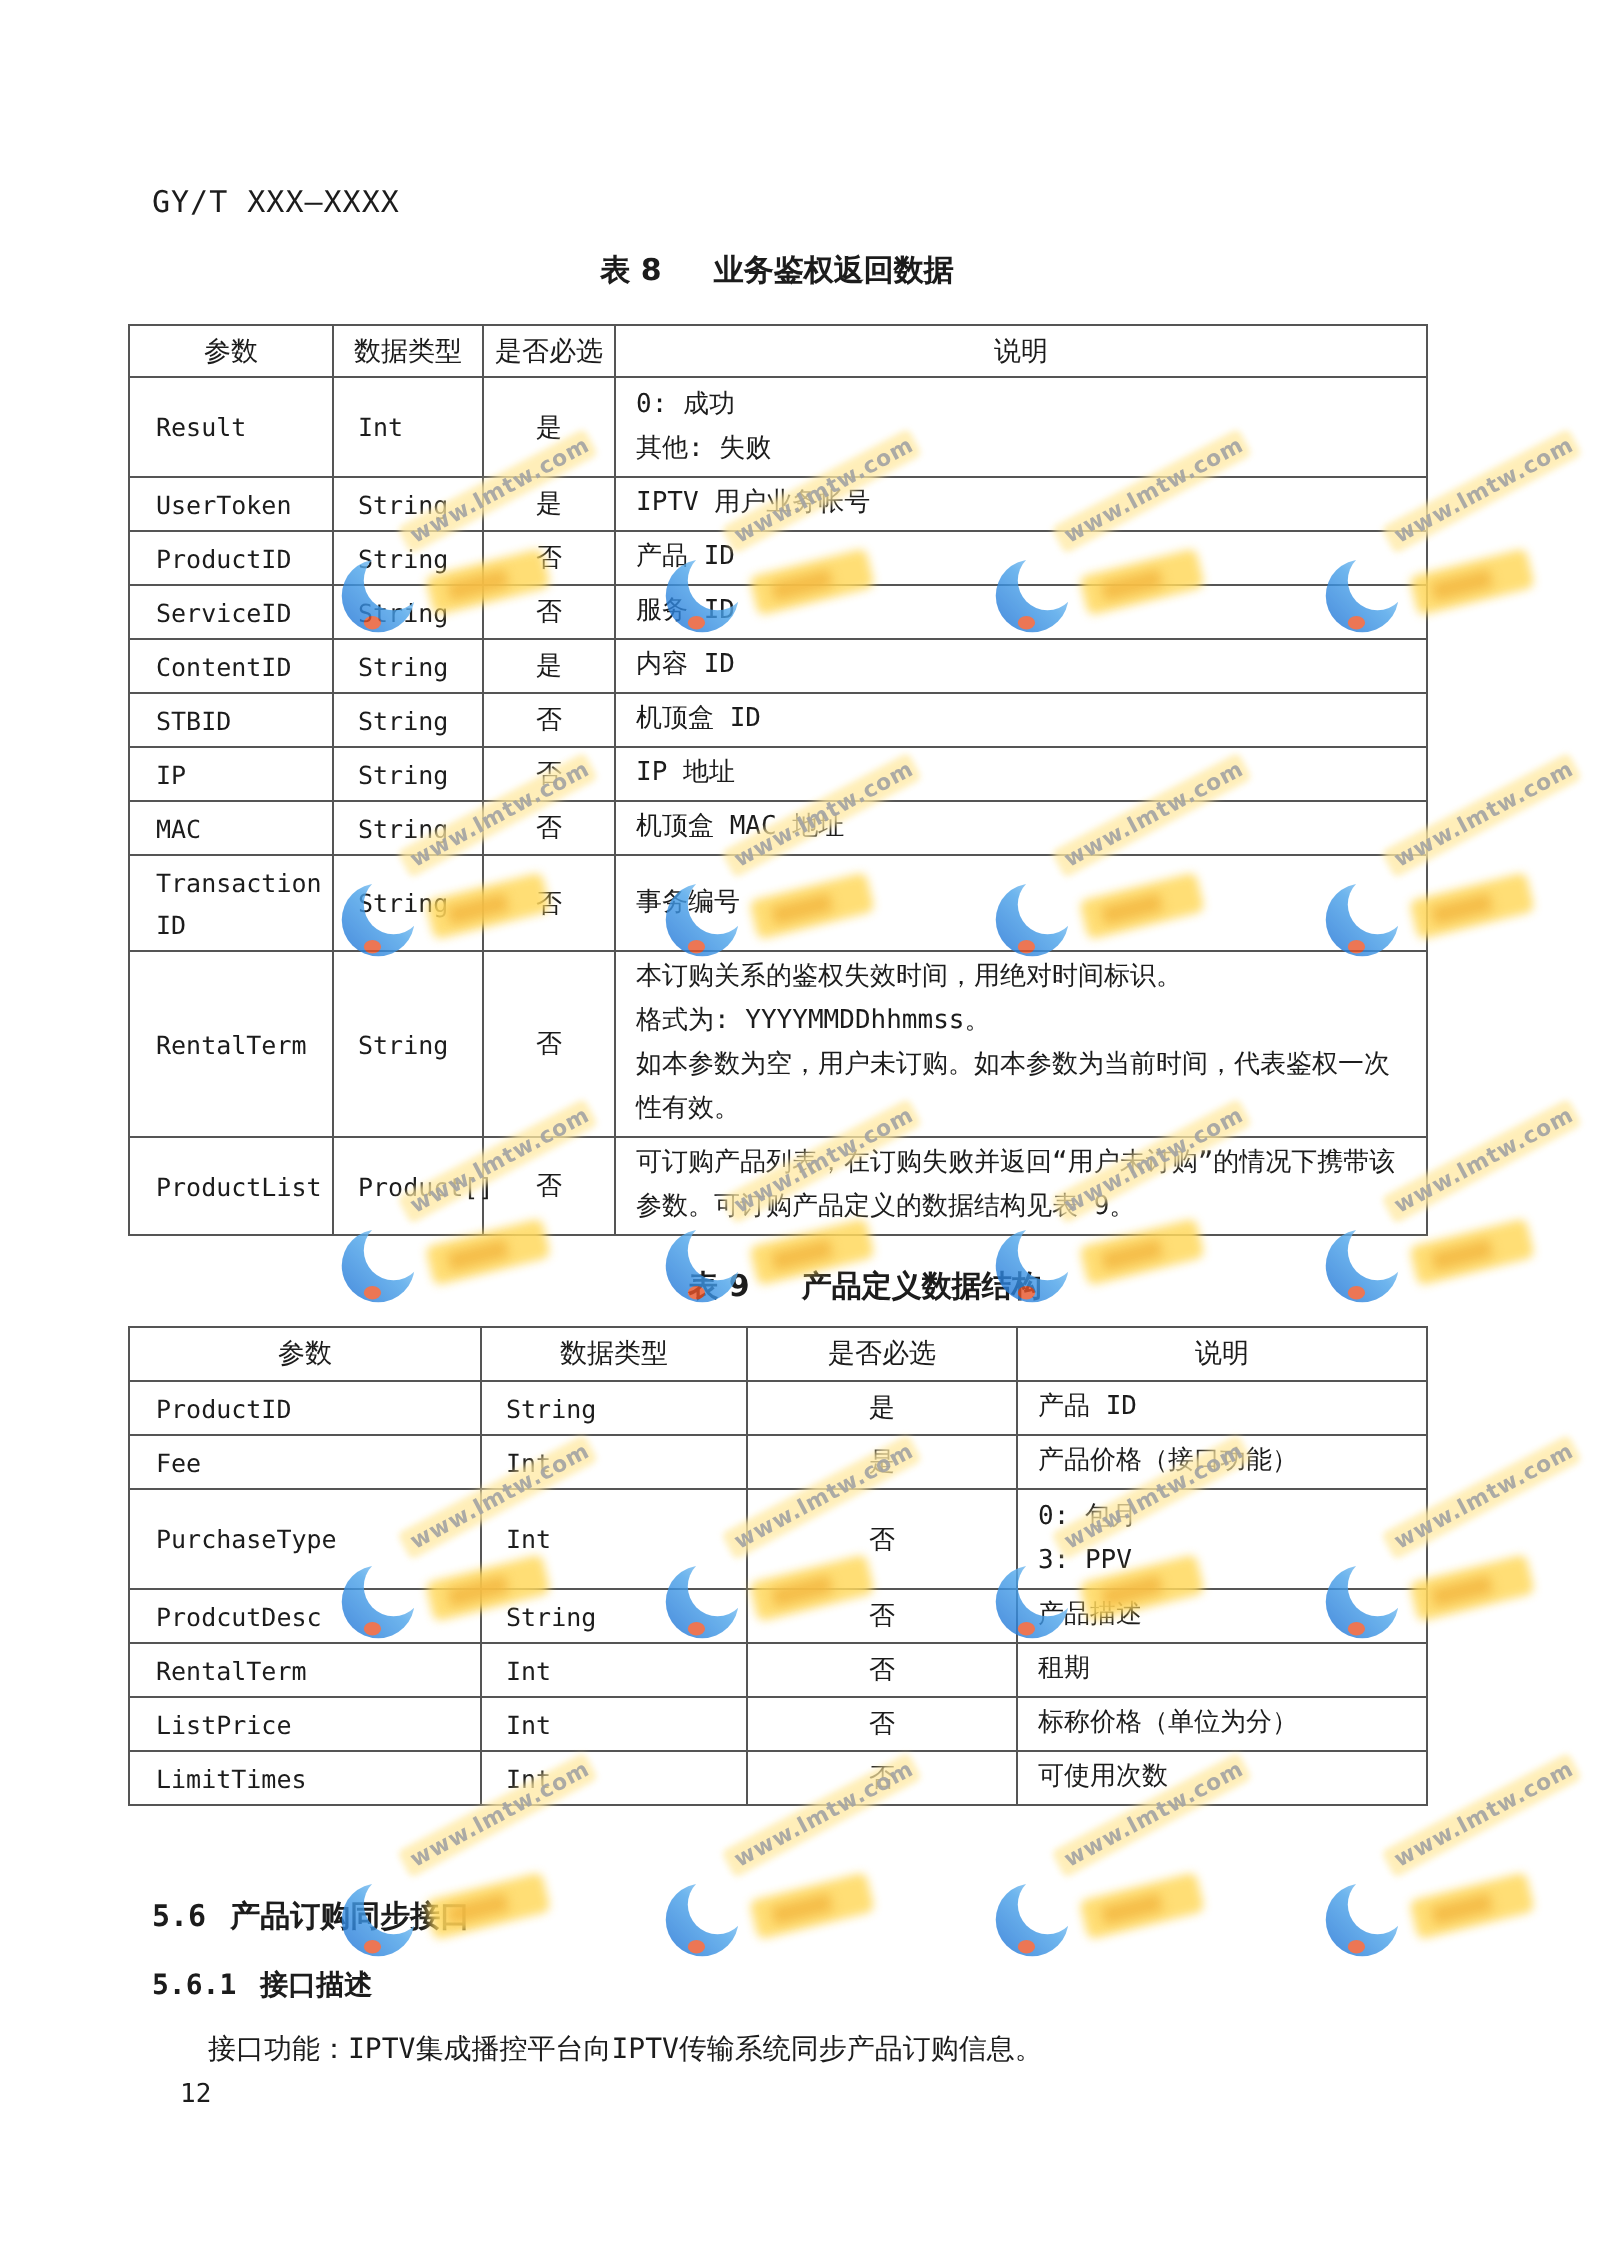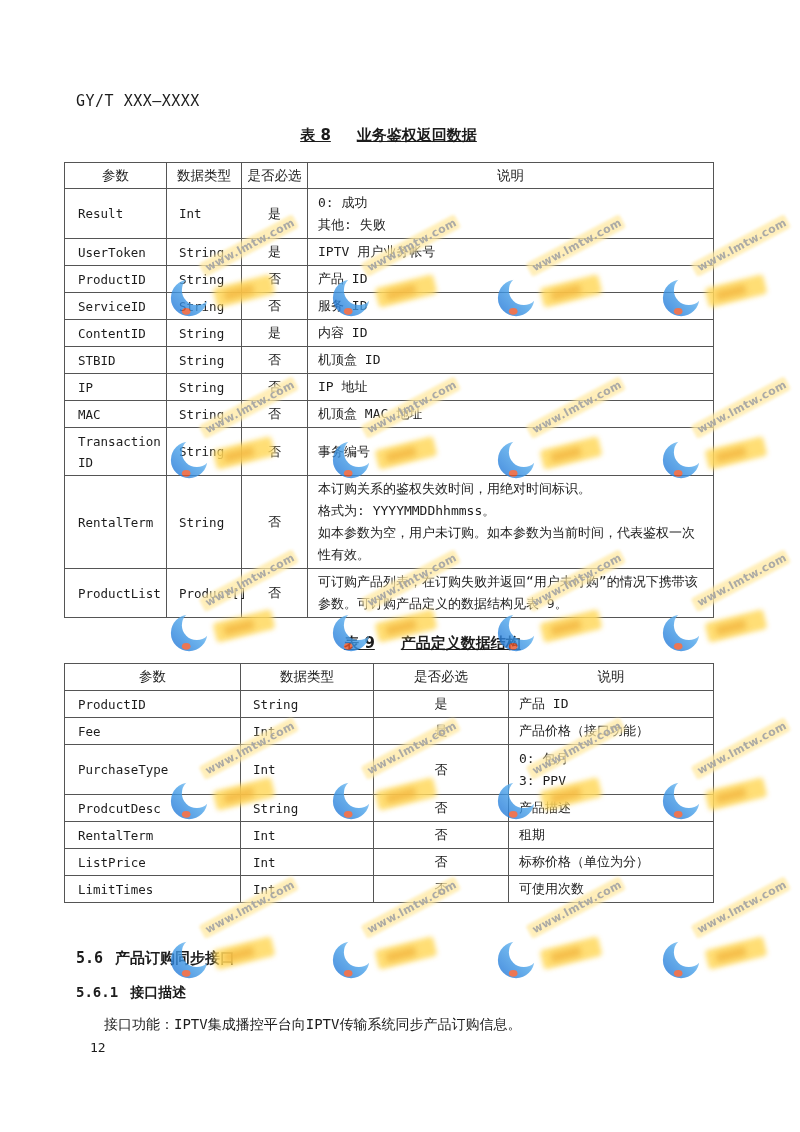--- a/index.html
+++ b/index.html
@@ -9,21 +9,20 @@
     font-family:"DejaVu Sans Mono","DejaVu Sans",sans-serif;
   }
   .page{position:absolute;left:0;top:0;width:800px;height:1132px;overflow:hidden;}
 
   .doc-code{position:absolute;left:76px;top:92px;font-size:15px;letter-spacing:.5px;}
 
   .tbl-caption{
     position:absolute;left:0;width:777px;text-align:center;
     font-weight:bold;font-size:15px;
     font-family:"DejaVu Sans","Liberation Sans",sans-serif;
-    text-decoration:underline;
   }
   #cap8{top:126px;}
   #cap9{top:634px;margin-left:44px;}
   .caption-label{margin-right:26px;}
 
   table{position:absolute;left:64px;border-collapse:collapse;table-layout:fixed;background:transparent;}
   #table8{top:162px;width:649px;}
   #table9{top:663px;width:649px;}
   th,td{border:1px solid #555;box-sizing:border-box;vertical-align:middle;font-weight:normal;padding:0;}
   th{font-size:13.5px;text-align:center;font-family:"DejaVu Sans Mono","DejaVu Sans",sans-serif;}

